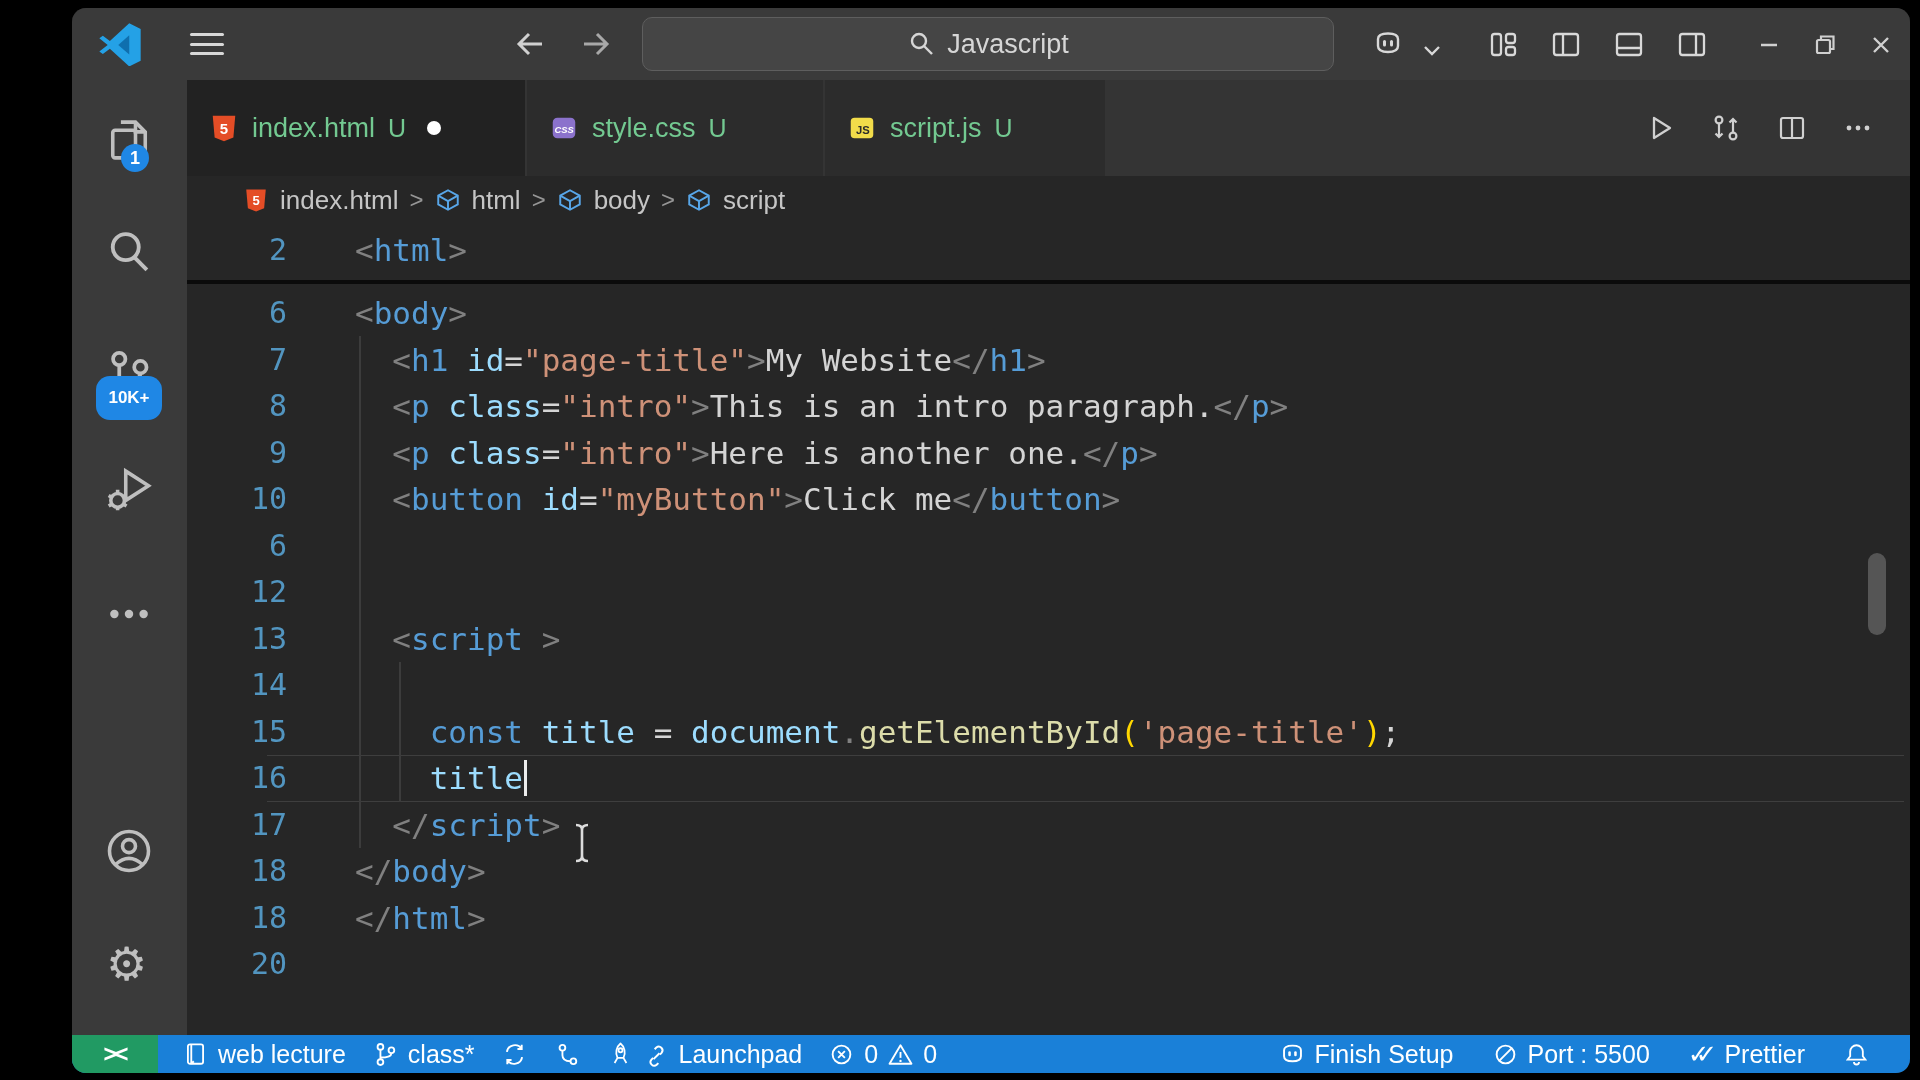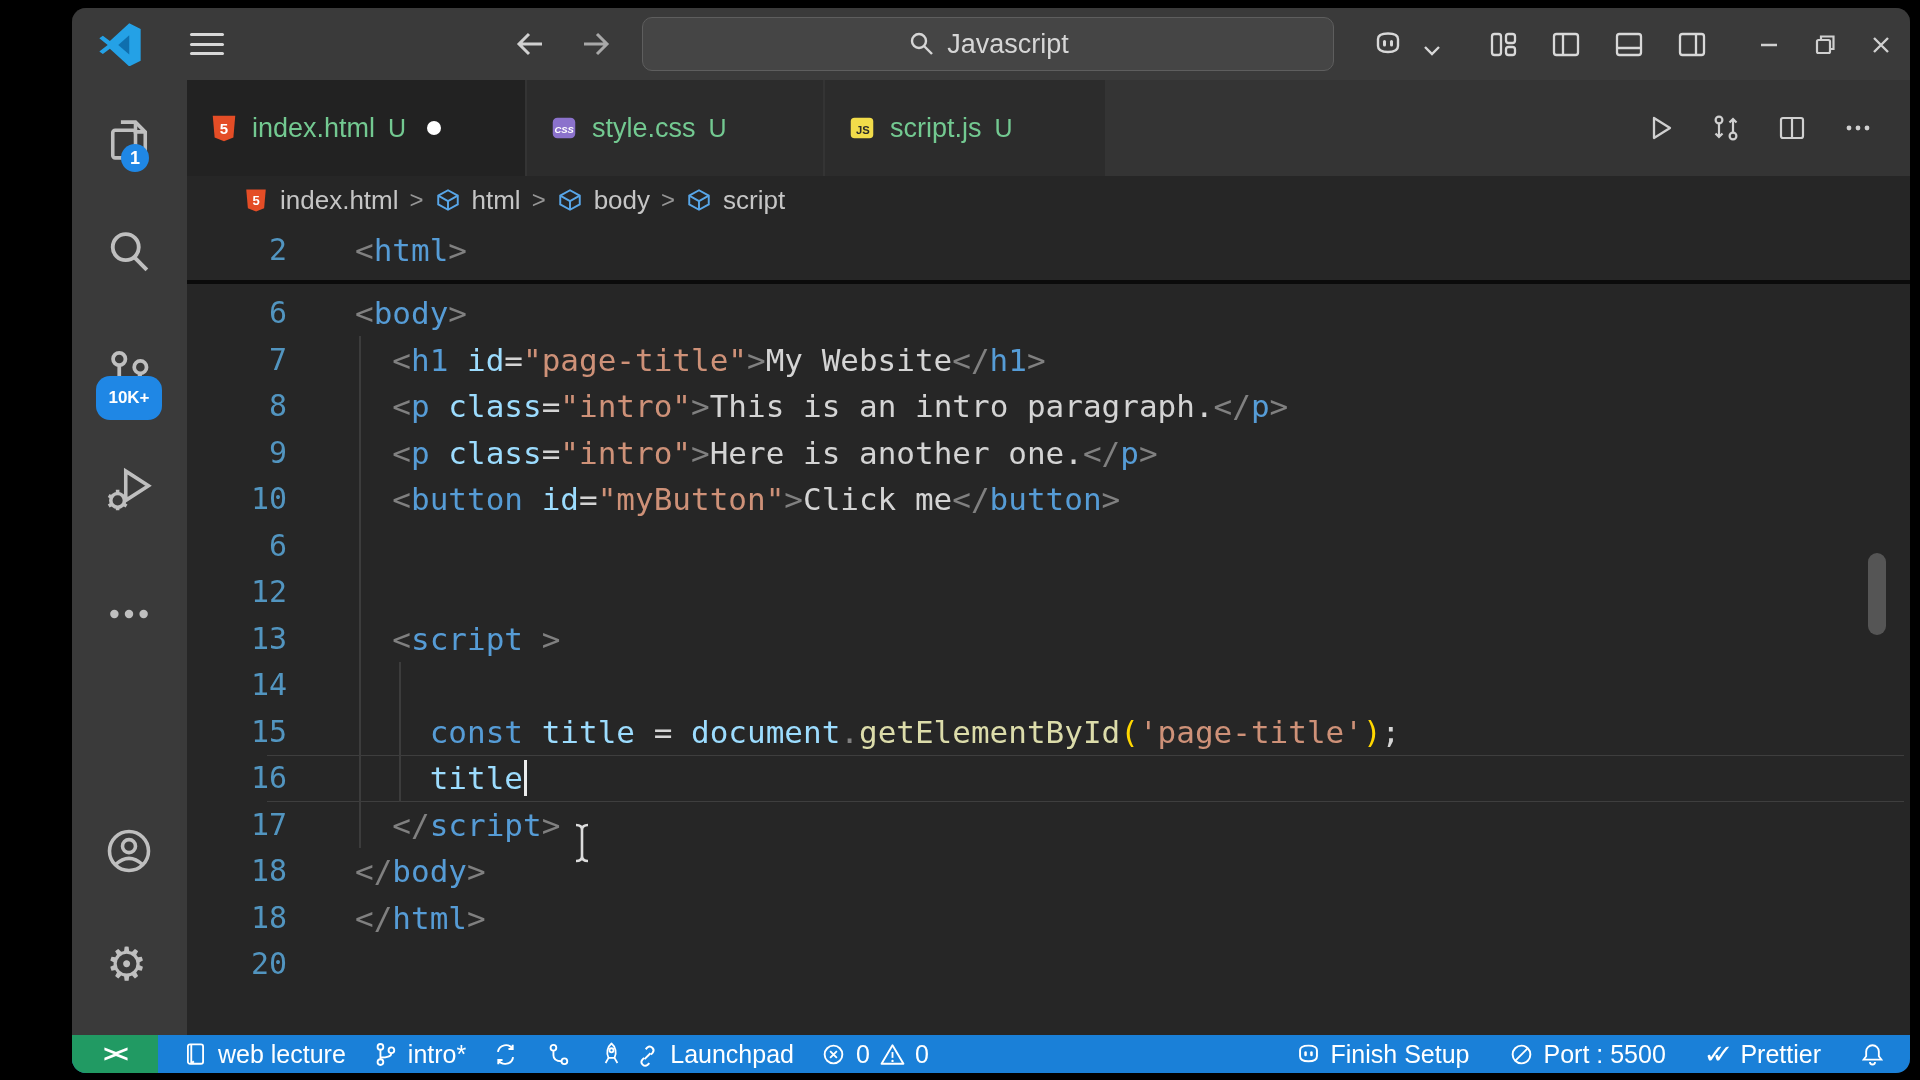--- a/index.html
+++ b/index.html
@@ -73,21 +73,21 @@
 
   
   .statusbar{position:absolute;left:0;right:0;bottom:0;height:38px;background:var(--accent,#1a80d8);
              display:flex;align-items:center;color:#fff;}
   .remote{width:86px;height:100%;background:var(--remote-green,#219a63);display:flex;
           align-items:center;justify-content:center;font-size:23px;font-weight:bold;
           letter-spacing:-2px;cursor:pointer;}
   .sb-item{display:flex;align-items:center;gap:9px;font-size:25px;cursor:pointer;white-space:nowrap;}
   .sb-ico{width:27px;height:27px;flex:none;}
   .sb-left{display:flex;align-items:center;gap:26px;margin-left:24px;}
-  .sb-right{display:flex;align-items:center;gap:38px;margin-left:auto;padding-right:24px;}
+  .sb-right{display:flex;align-items:center;gap:38px;margin-left:auto;padding-right:40px;}
   .dchk{letter-spacing:-14px;font-size:26px;margin-right:12px;}
 </style>
 </head>
 <body>
 
 <div class="stage">
  <div class="window">
 
   <div class="titlebar">
     <svg class="logo" viewBox="0 0 100 100">
@@ -307,21 +307,21 @@
         <span>web lecture</span>
       </div>
       <div class="sb-item">
         <svg class="sb-ico" viewBox="0 0 32 32" fill="none" stroke="currentColor" stroke-width="2.2">
           <circle cx="10" cy="7" r="3.4"></circle>
               <circle cx="10" cy="25" r="3.4"></circle>
               <circle cx="23" cy="11" r="3.4"></circle>
           <path d="M10 10.4 V21.6"></path>
               <path d="M23 14.4 Q23 19.5 10 19.5"></path>
         </svg>
-        <span>intro*</span>
+        <span>class*</span>
       </div>
       <div class="sb-item">
         <svg class="sb-ico" viewBox="0 0 32 32" fill="none" stroke="currentColor" stroke-width="2.3">
           <path d="M7 13 A9.5 9.5 0 0 1 24.5 9.5 M24.5 4.5 V9.5 H19.5"></path>
           <path d="M25 19 A9.5 9.5 0 0 1 7.5 22.5 M7.5 27.5 V22.5 H12.5"></path>
         </svg>
       </div>
       <div class="sb-item">
         <svg class="sb-ico" viewBox="0 0 32 32" fill="none" stroke="currentColor" stroke-width="2.2">
           <circle cx="10" cy="8" r="3.4"></circle>

